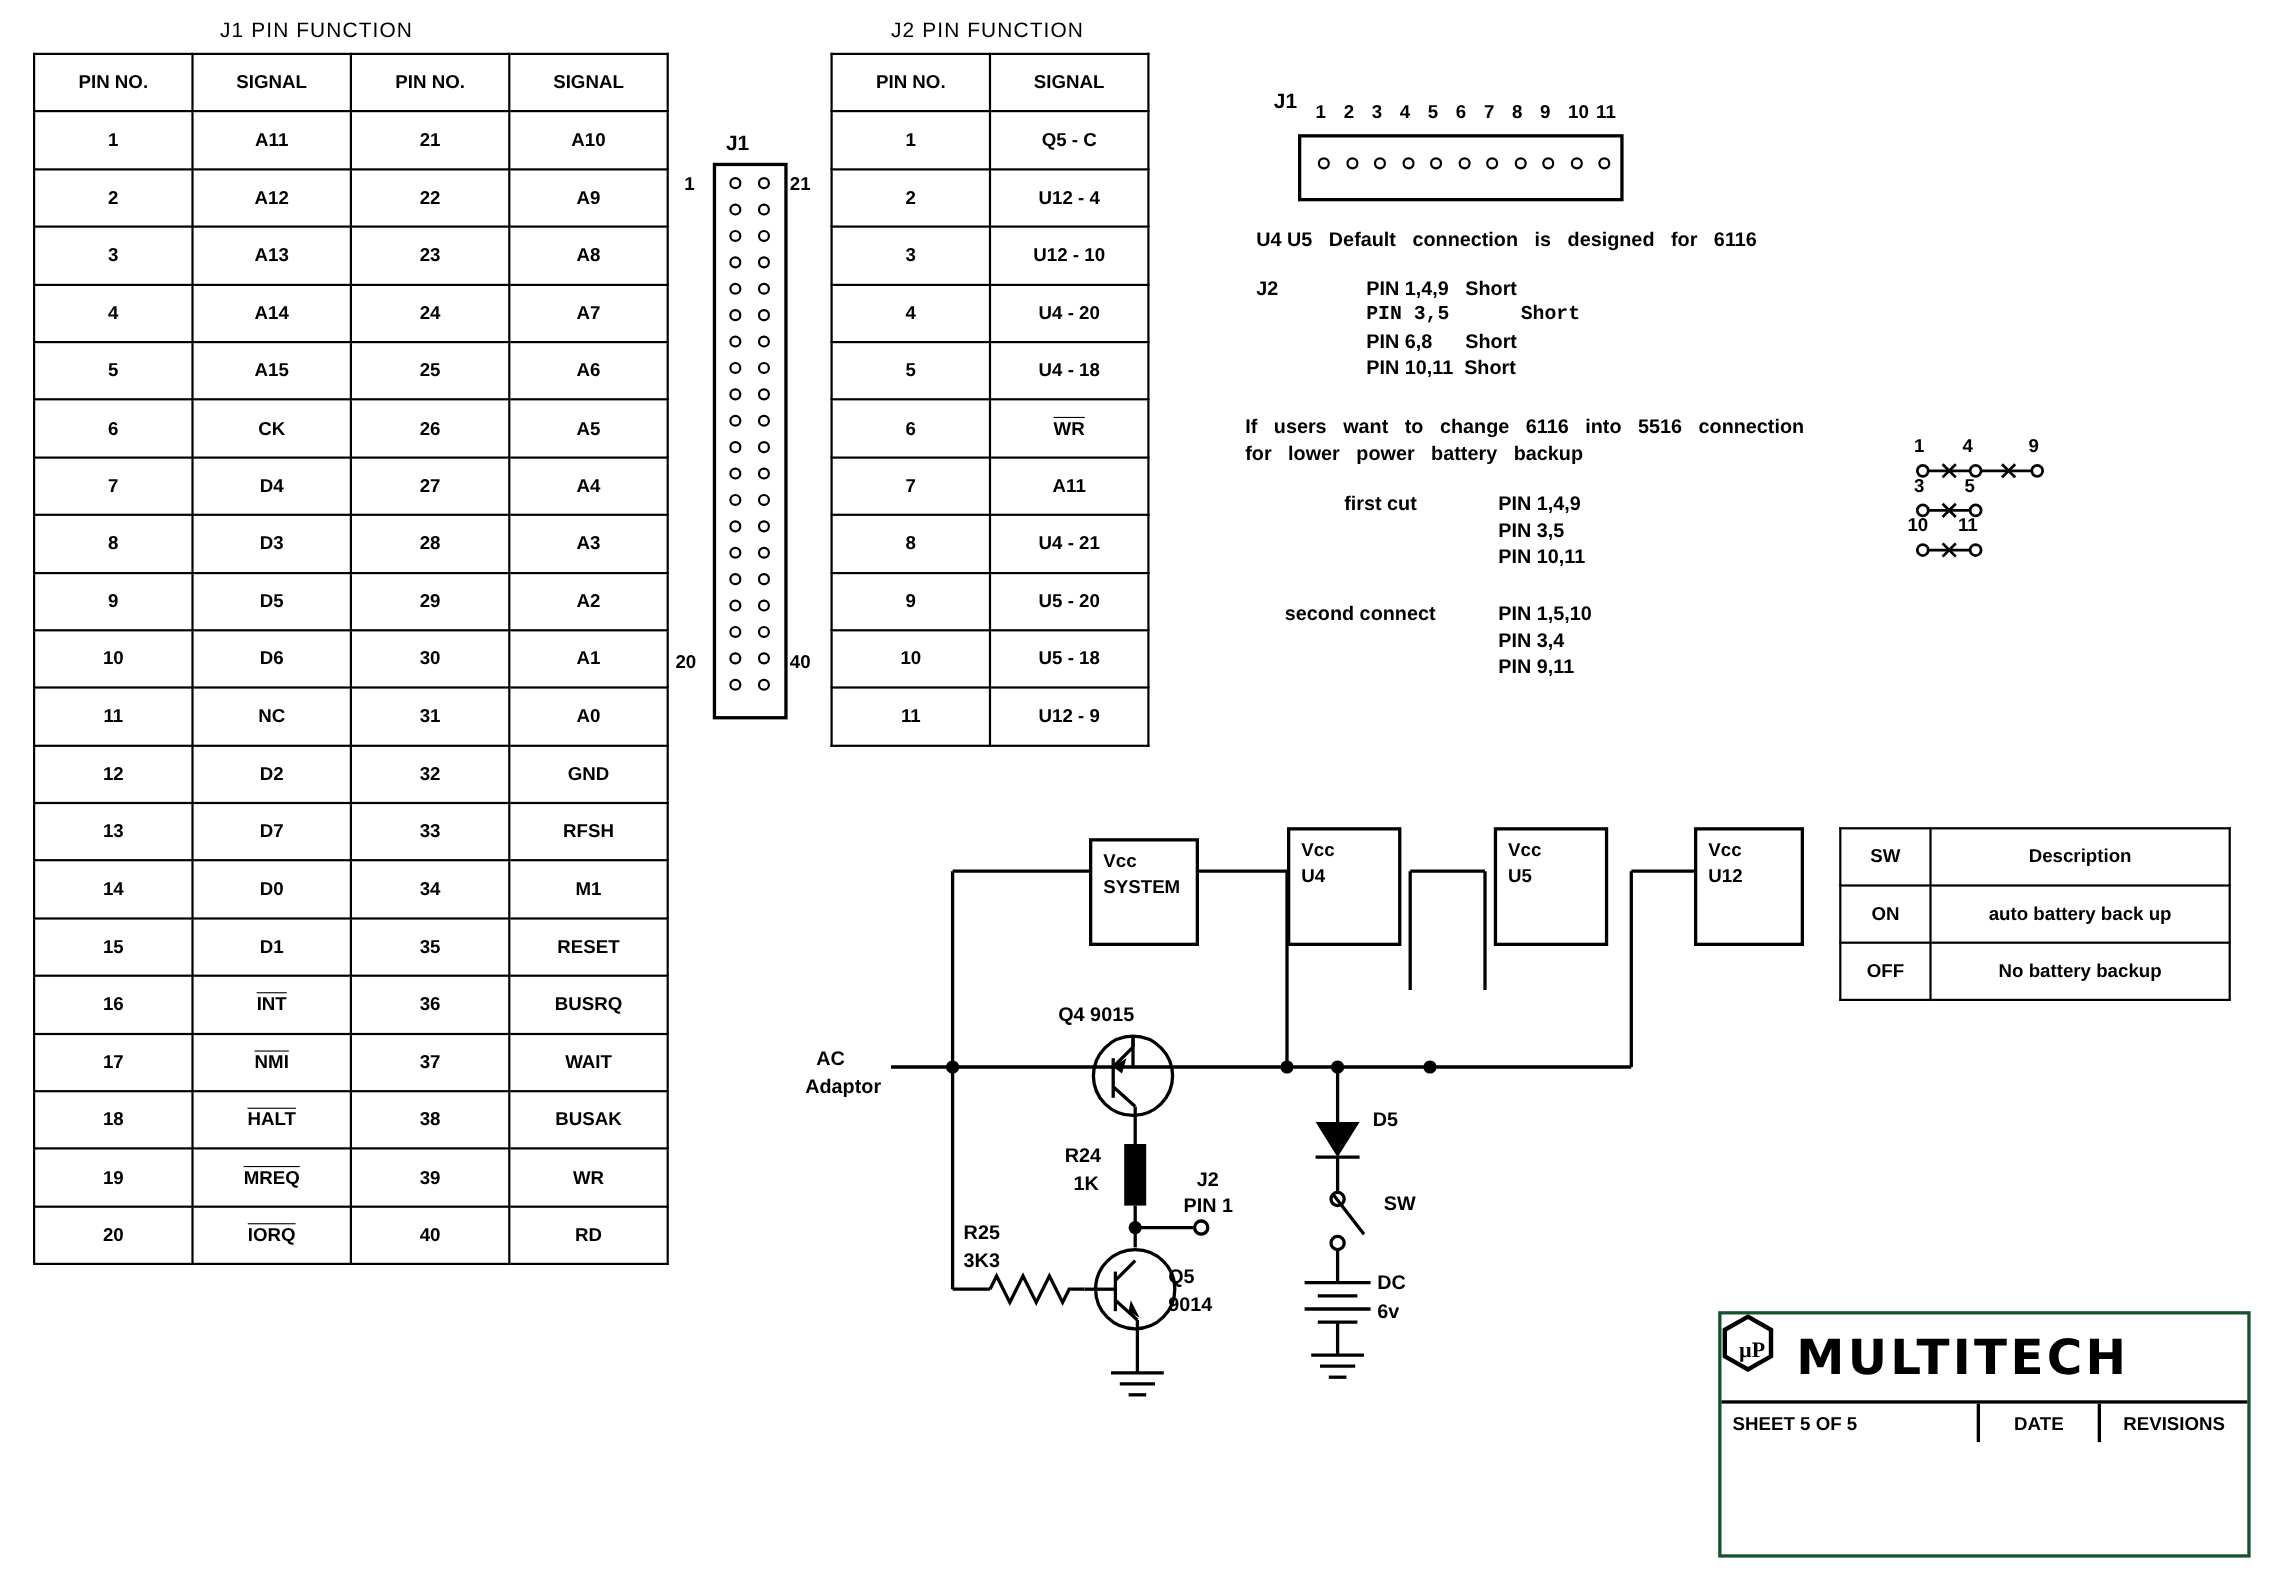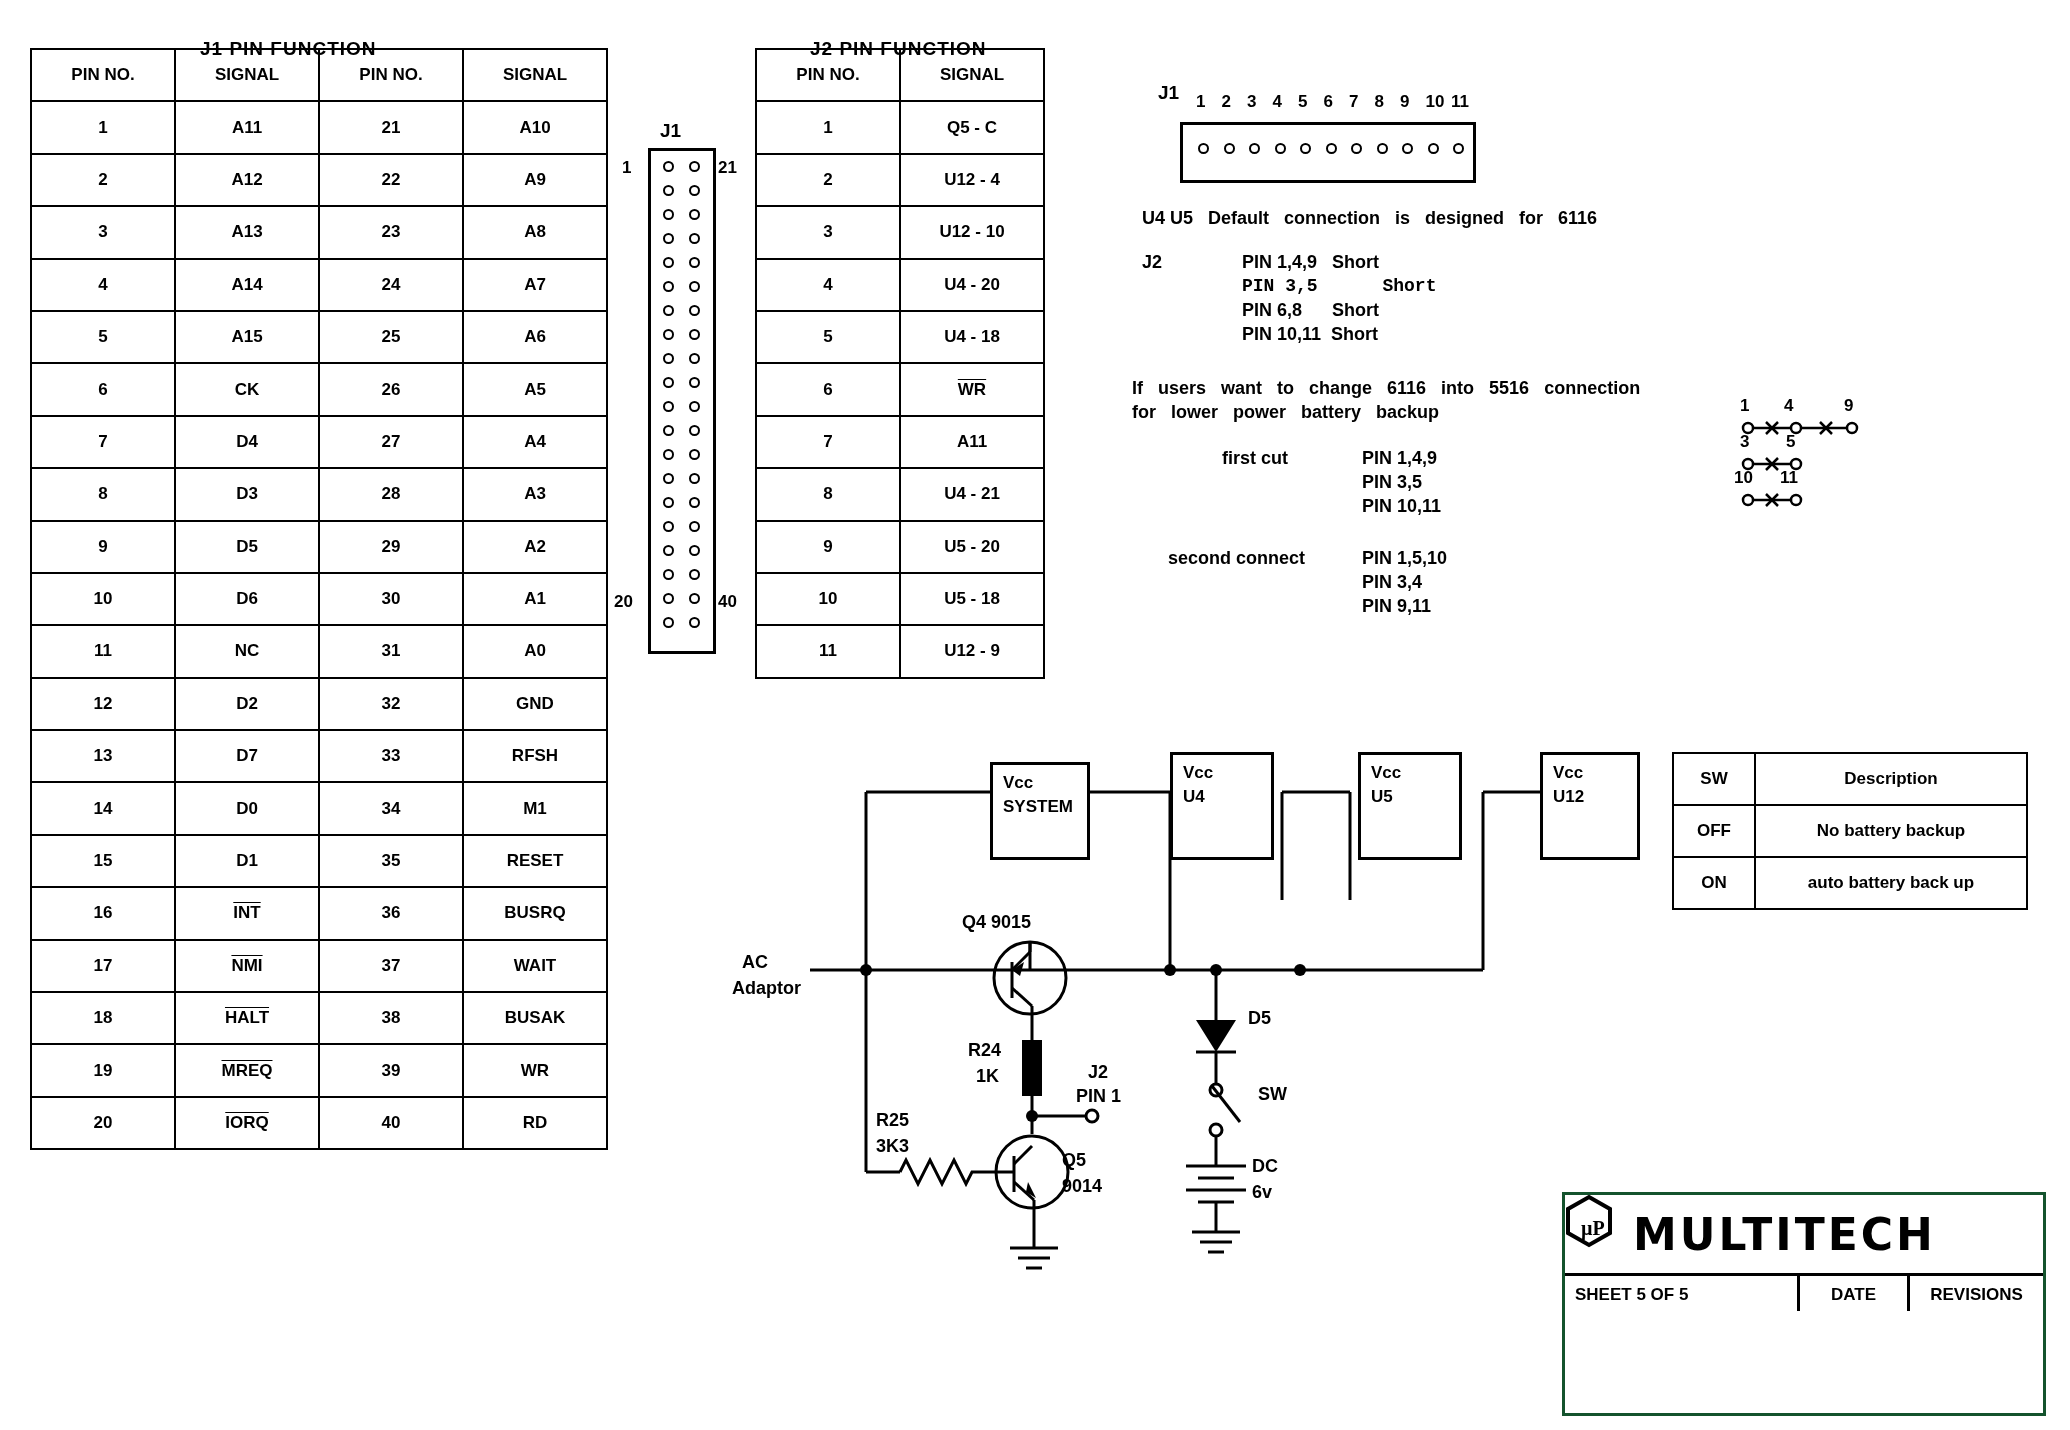--- a/index.html
+++ b/index.html
@@ -7,21 +7,21 @@
   .abs{position:absolute;}
   .bold{font-weight:bold;}
   .ovl{text-decoration:overline;}
   
   table.pintable{border-collapse:collapse;border-radius:31px;}
   table.pintable td,table.pintable th{border:2px solid #000;text-align:center;font-size:17px;font-weight:bold;}
   #j1-table{left:30px;top:48px;}
   #j1-table td,#j1-table th{width:140px;height:48.4px;}
   #j2-table{left:755px;top:48px;}
   #j2-table td,#j2-table th{width:140px;height:48.4px;}
-  .tbl-caption{font-size:19px;font-weight:bold;letter-spacing:1px;margin-top:20px;}
+  .tbl-caption{font-size:19px;font-weight:normal;letter-spacing:1px;}
   
   .conn-box{border:3px solid #000;}
   .dot{width:11px;height:11px;border:2px solid #000;border-radius:50%;box-sizing:border-box;}
   
   #j1strip{left:1180px;top:122px;width:290px;height:55px;border:3px solid #000;}
   
   .txt{font-size:18px;font-weight:bold;white-space:pre;}
   .txt-sm{font-size:17px;font-weight:bold;white-space:pre;}
   
   #sw-table{left:1672px;top:752px;border-collapse:collapse;}
@@ -357,26 +357,26 @@
   </svg>
 </div>
 
 <table class="abs" id="sw-table">
   <tbody id="sw-body">
       <tr>
         <td class="c1">SW</td>
         <td class="c2">Description</td>
       </tr>
       <tr>
+        <td class="c1">ON</td>
+        <td class="c2">auto battery back up</td>
+      </tr>
+      <tr>
         <td class="c1">OFF</td>
         <td class="c2">No battery backup</td>
-      </tr>
-      <tr>
-        <td class="c1">ON</td>
-        <td class="c2">auto battery back up</td>
       </tr>
     </tbody>
 </table>
 
 <div class="abs" style="left:0;top:0;width:2070px;height:1430px;pointer-events:none;">
 <svg width="2070" height="1430">
 
   <path class="sline" d="M866 792 L866 970"></path>
   <path class="sline" d="M866 792 L990 792"></path>
   <path class="sline" d="M1090 792 L1170 792"></path>

